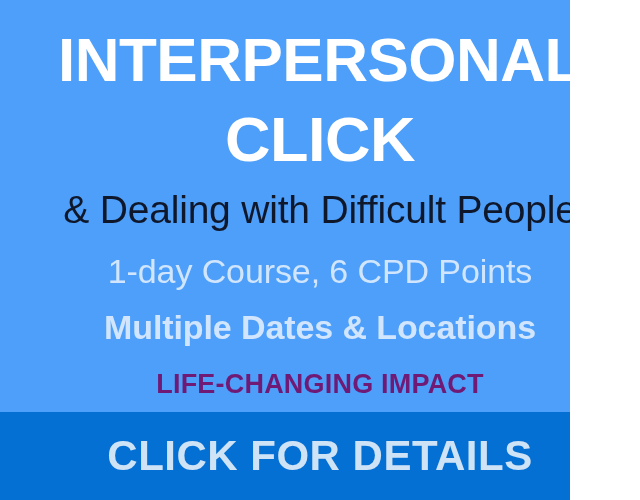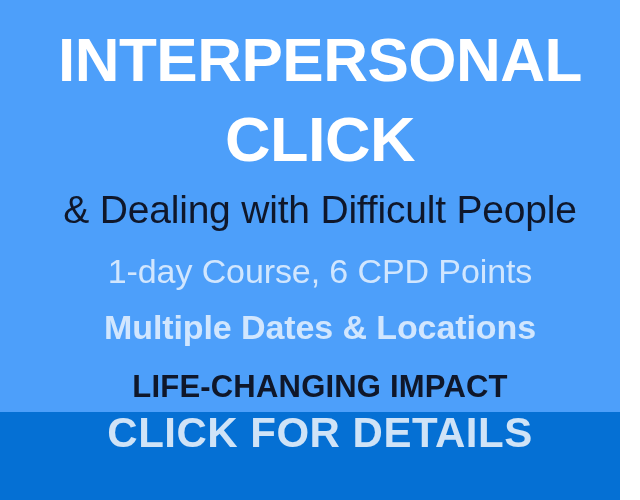--- a/index.html
+++ b/index.html
@@ -4,21 +4,21 @@
 <style>
   html, body {
     margin: 0;
     padding: 0;
   }
   body {
     background: #ffffff;
   }
   .banner {
     position: relative;
-    width: 620px;
+    width: 570px;
     height: 500px;
     overflow: hidden;
     background: #4d9ffa;
     font-family: "Liberation Sans", sans-serif;
     -webkit-font-smoothing: antialiased;
     box-sizing: border-box;
   }
 
   
   .content {
@@ -74,38 +74,38 @@
     white-space: nowrap;
   }
   .detail-2 {
     margin-top: 22px;
     font-weight: bold;
   }
 
   .impact {
     width: 100%;
     margin-top: 27px;
-    color: #0f172a;
+    color: #701a75;
     font-weight: bold;
-    font-size: 31px;
+    font-size: 27px;
     line-height: 1;
     letter-spacing: 0.2px;
     white-space: nowrap;
   }
 
   
   .cta-bar {
     position: absolute;
     left: 0;
     top: 412px;
     width: 640px;
     height: 88px;
     background: #0570d4;
     display: flex;
-    align-items: flex-start;
+    align-items: center;
     justify-content: center;
     cursor: pointer;
   }
   .cta-label {
     color: #cfe3f7;
     font-weight: bold;
     font-size: 42px;
     line-height: 1;
     letter-spacing: 0.5px;
     white-space: nowrap;

